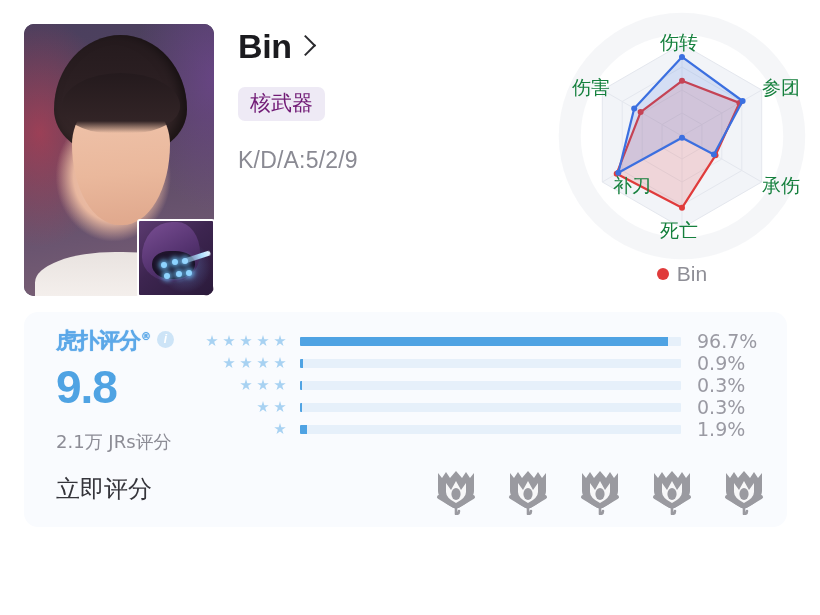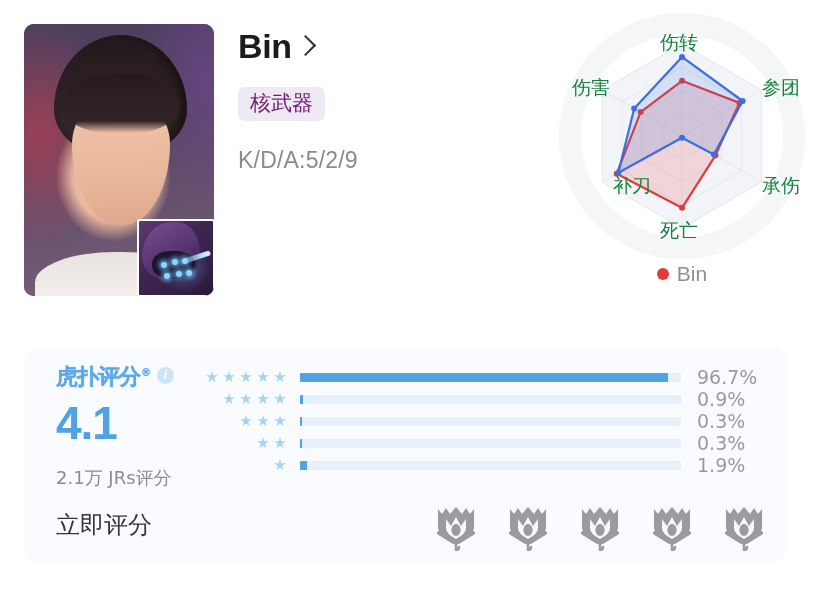--- a/index.html
+++ b/index.html
@@ -218,21 +218,21 @@
     color: #8e8e96;
   }
   .legend-dot {
     width: 12px; height: 12px; border-radius: 50%;
   }
 
   
   .rating-card {
     position: absolute;
     left: 24px;
-    top: 348px;
+    top: 312px;
     width: 763px;
     height: 215px;
     background: #f9fbfe;
     border-radius: 14px;
   }
 
   .score-block {
     position: absolute;
     left: 32px;
     top: 14px;
@@ -437,21 +437,21 @@
 
   <div class="rating-card">
 
     <div class="score-block">
       <div class="brand-row">
         <div class="brand-logo">
           <span>虎扑评分</span><span class="brand-reg">®</span>
         </div>
         <div class="info-icon">i</div>
       </div>
-      <div class="score-value">4.1</div>
+      <div class="score-value">9.8</div>
       <div class="score-sub">2.1万 JRs评分</div>
     </div>
 
     <div class="bars" id="bars">
         <div class="bar-row">
           <div class="stars-cell"><span class="star"></span><span class="star"></span><span class="star"></span><span class="star"></span><span class="star"></span></div>
           <div class="bar-track">
             <div class="bar-fill" style="width: 96.7%;"></div>
           </div>
           <div class="bar-pct">96.7%</div>

